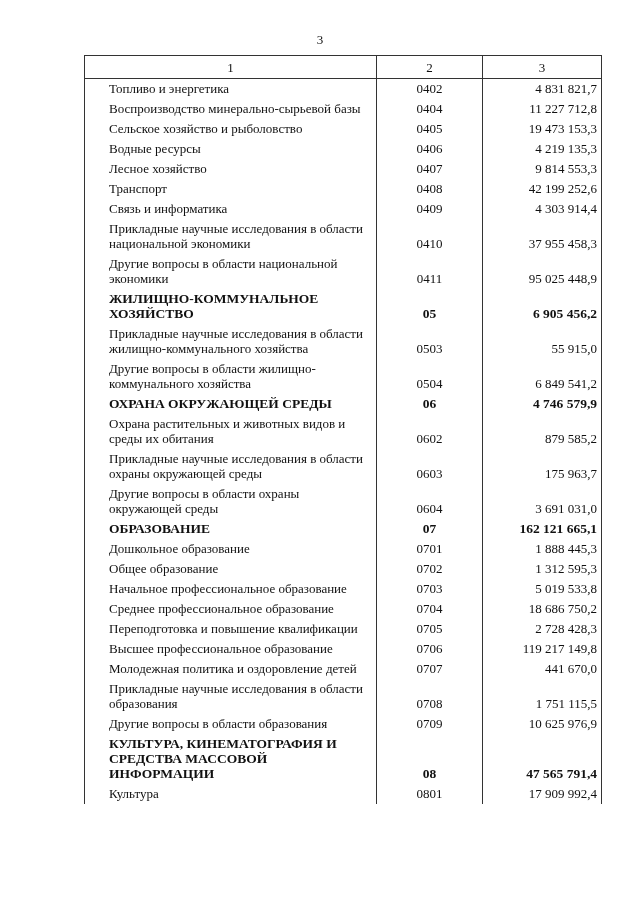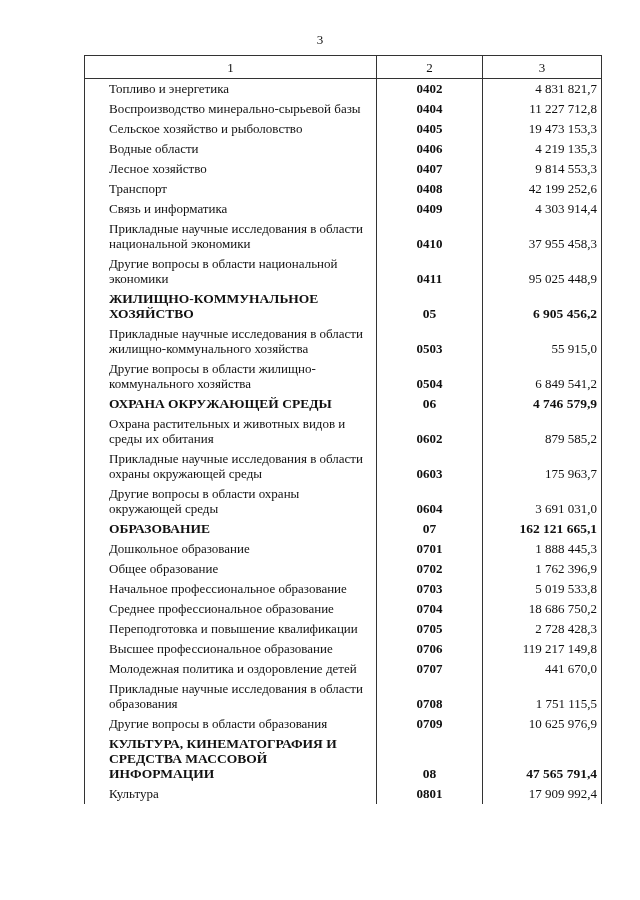--- a/index.html
+++ b/index.html
@@ -8,21 +8,21 @@
   .page-number { position: absolute; top: 32px; left: 0; width: 640px; text-align: center;
                  font-size: 13px; }
   table.budget { position: absolute; top: 55px; left: 84px; width: 517px;
                  border-collapse: collapse; table-layout: fixed; font-size: 13px; line-height: 15px; }
   table.budget col.c1 { width: 292px; }
   table.budget col.c2 { width: 106px; }
   table.budget col.c3 { width: 119px; }
   table.budget th { font-weight: normal; border: 1px solid #333; height: 22px; padding: 0; text-align: center; vertical-align: middle; }
   table.budget td { border-left: 1px solid #333; border-right: 1px solid #333; padding: 2px 4px 3px 4px; vertical-align: bottom; }
   table.budget td.name { text-align: left; padding-left: 24px; }
-  table.budget td.code { text-align: center; font-weight: bold; }
+  table.budget td.code { text-align: center; }
   table.budget td.amount { text-align: right; padding-right: 4px; }
   table.budget tr.section td { font-weight: bold; font-size: 13.5px; }
 </style>
 </head>
 <body>
 
 <div class="page-number">3</div>
 
 <table class="budget">
   <colgroup>
@@ -47,21 +47,21 @@
         <td class="name">Воспроизводство минерально-сырьевой базы</td>
         <td class="code">0404</td>
         <td class="amount">11 227 712,8</td>
       </tr>
       <tr>
         <td class="name">Сельское хозяйство и рыболовство</td>
         <td class="code">0405</td>
         <td class="amount">19 473 153,3</td>
       </tr>
       <tr>
-        <td class="name">Водные области</td>
+        <td class="name">Водные ресурсы</td>
         <td class="code">0406</td>
         <td class="amount">4 219 135,3</td>
       </tr>
       <tr>
         <td class="name">Лесное хозяйство</td>
         <td class="code">0407</td>
         <td class="amount">9 814 553,3</td>
       </tr>
       <tr>
         <td class="name">Транспорт</td>
@@ -124,21 +124,21 @@
         <td class="amount">162 121 665,1</td>
       </tr>
       <tr>
         <td class="name">Дошкольное образование</td>
         <td class="code">0701</td>
         <td class="amount">1 888 445,3</td>
       </tr>
       <tr>
         <td class="name">Общее образование</td>
         <td class="code">0702</td>
-        <td class="amount">1 762 396,9</td>
+        <td class="amount">1 312 595,3</td>
       </tr>
       <tr>
         <td class="name">Начальное профессиональное образование</td>
         <td class="code">0703</td>
         <td class="amount">5 019 533,8</td>
       </tr>
       <tr>
         <td class="name">Среднее профессиональное образование</td>
         <td class="code">0704</td>
         <td class="amount">18 686 750,2</td>

